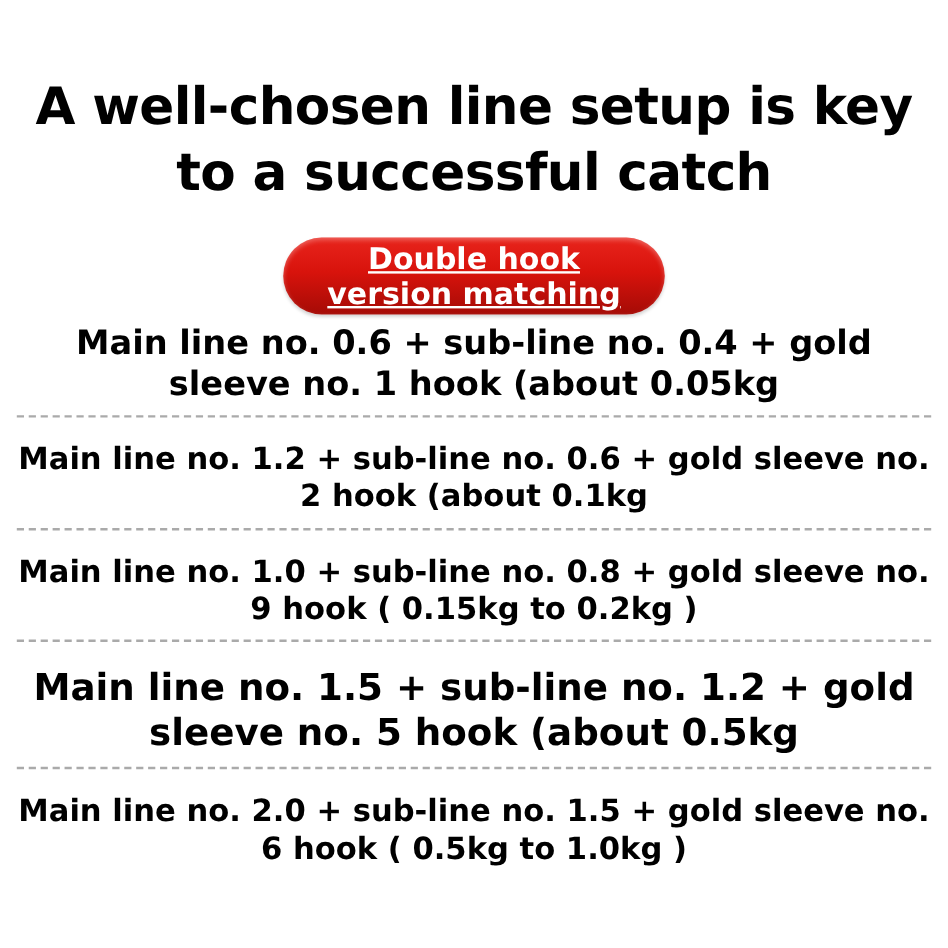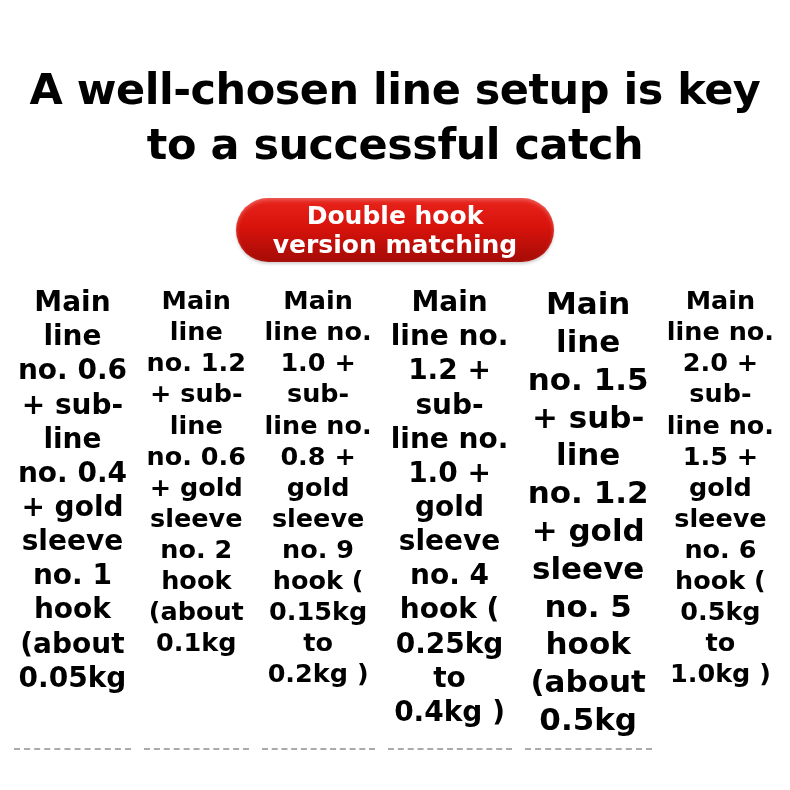--- a/index.html
+++ b/index.html
@@ -48,26 +48,26 @@
     color: #ffffff;
     font-size: 25px;
     font-weight: 700;
     line-height: 1.18;
     display: flex;
     align-items: center;
     justify-content: center;
     text-align: center;
     box-sizing: border-box;
     padding: 0 16px;
+    text-decoration: underline;
   }
   .list {
-    margin-top: 16px;
     width: 762px;
     display: flex;
-    flex-direction: row;
+    flex-direction: column;
     gap: 13px;
   }
   .row {
     text-align: center;
     font-weight: 700;
     color: #000000;
     line-height: 1.22;
     padding: 7px 0 9px 0;
     border-bottom: 2px dashed #aaaaaa;
   }
@@ -89,18 +89,17 @@
   <div class="title">A well-chosen line setup is key to a successful catch</div>
 
   <div class="badge-wrap">
     <div class="badge">Double hook version matching</div>
   </div>
 
   <div class="list">
     <div class="row s0">Main line no. 0.6 + sub-line no. 0.4 + gold sleeve no. 1 hook (about 0.05kg</div>
     <div class="row s1">Main line no. 1.2 + sub-line no. 0.6 + gold sleeve no. 2 hook (about 0.1kg</div>
     <div class="row s2">Main line no. 1.0 + sub-line no. 0.8 + gold sleeve no. 9 hook ( 0.15kg to 0.2kg )</div>
-    <div class="row s3">Main line no. 1.2 + sub-line no. 1.0 + gold sleeve no. 4 hook ( 0.25kg to 0.4kg )</div>
     <div class="row s4">Main line no. 1.5 + sub-line no. 1.2 + gold sleeve no. 5 hook (about 0.5kg</div>
     <div class="row s5">Main line no. 2.0 + sub-line no. 1.5 + gold sleeve no. 6 hook ( 0.5kg to 1.0kg )</div>
   </div>
 
 </div>
 
 </body></html>

